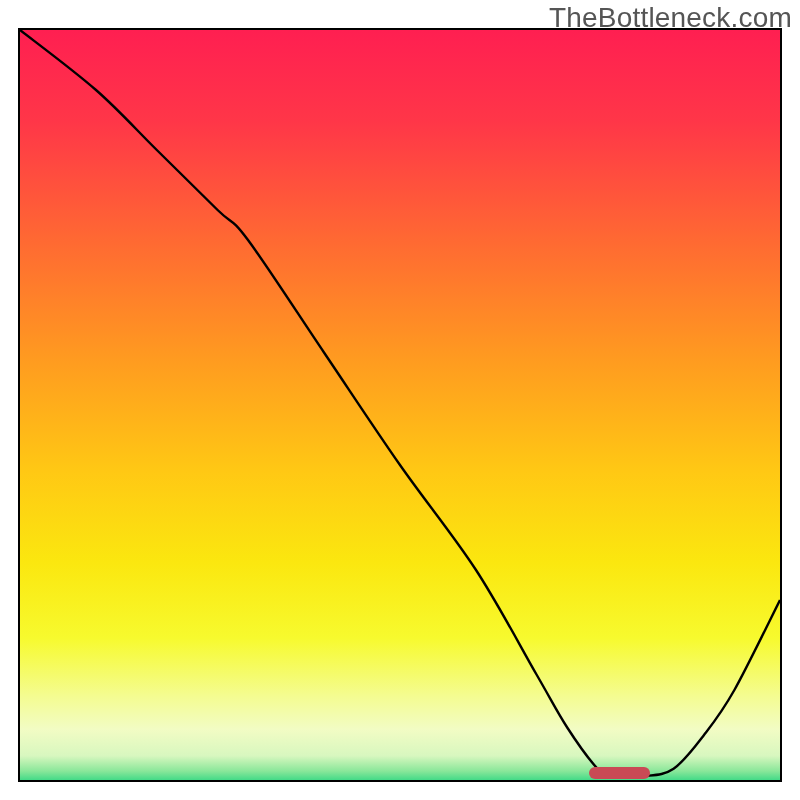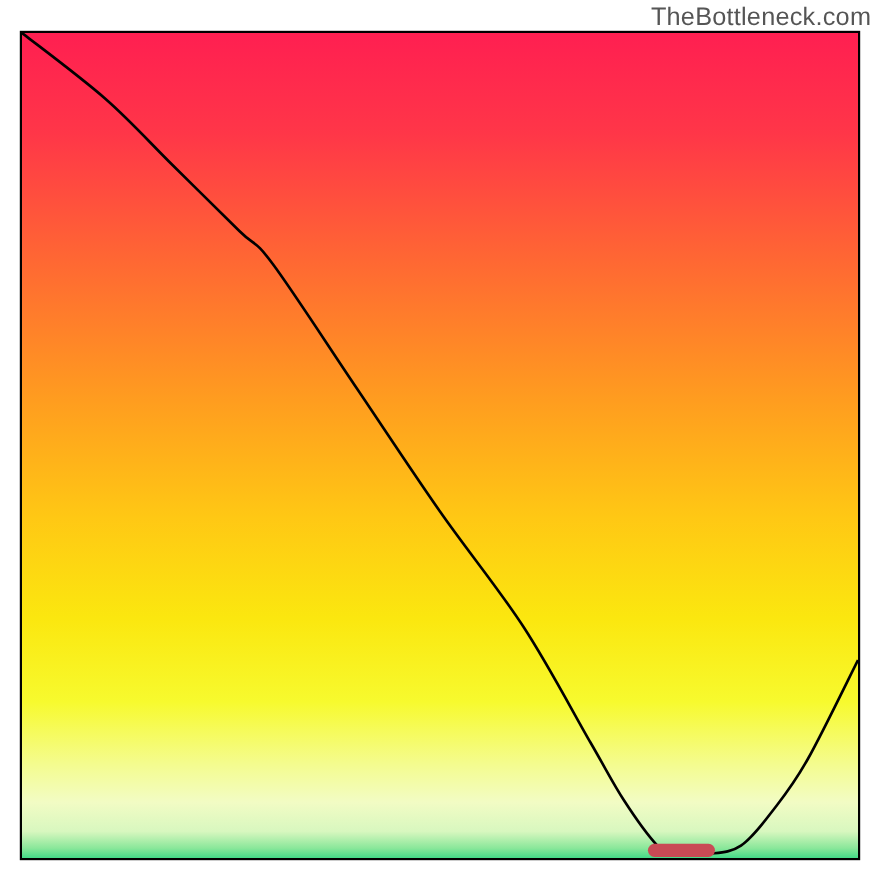--- a/index.html
+++ b/index.html
@@ -14,21 +14,21 @@
   .frame {
     position: relative;
     width: 800px;
     height: 800px;
   }
   .watermark {
     position: absolute;
     top: 2px;
     right: 8px;
     color: #555;
-    font-size: 23px;
+    font-size: 28px;
     font-weight: 500;
     letter-spacing: 0.2px;
   }
   .plot-area {
     position: absolute;
     left: 18px;
     top: 28px;
     width: 764px;
     height: 754px;
     border: 2.5px solid #000;

